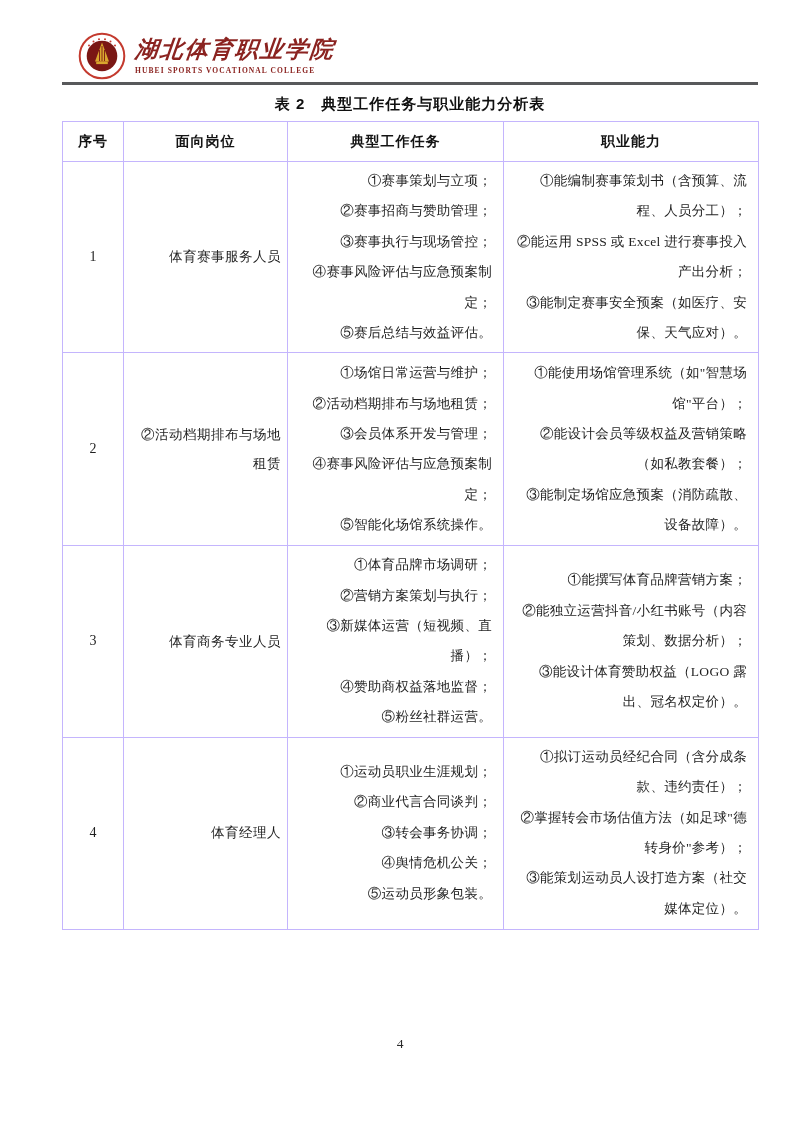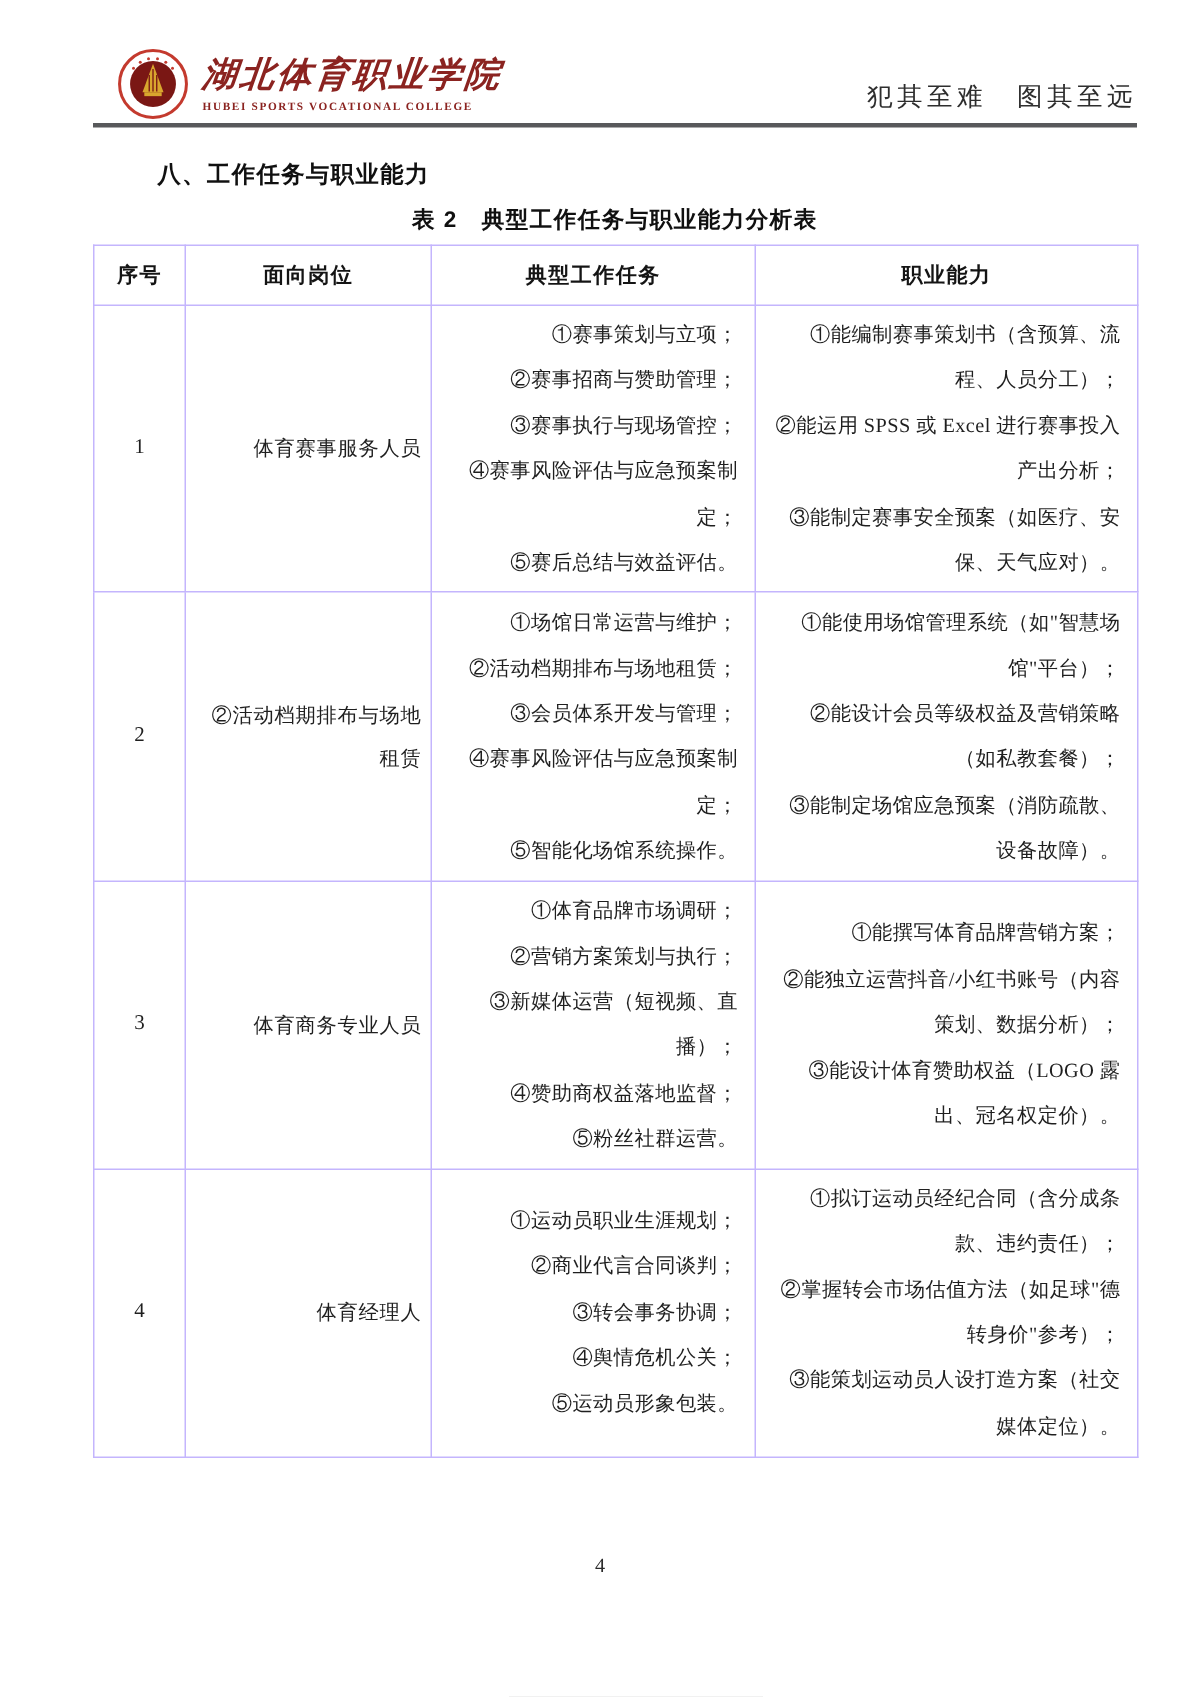--- a/index.html
+++ b/index.html
@@ -92,26 +92,24 @@
               <circle cx="27" cy="7.2" r="1"></circle>
             <circle cx="32.5" cy="9.5" r="1"></circle>
               <circle cx="37" cy="13.5" r="1"></circle>
           </g>
         </svg>
         <div class="brand-text">
           <div class="brand-cn">湖北体育职业学院</div>
           <div class="brand-en">HUBEI SPORTS VOCATIONAL COLLEGE</div>
         </div>
       </div>
-      <div class="slogan">犯其至难　图其至远</div>
     </div>
 
     <div class="rule"></div>
 
-    <div class="section-title">八、工作任务与职业能力</div>
 
     <div class="tbl-caption">表 2　典型工作任务与职业能力分析表</div>
 
     <table class="analysis">
       <colgroup>
           <col class="c1">
           <col class="c2">
           <col class="c3">
           <col class="c4">
         </colgroup>

